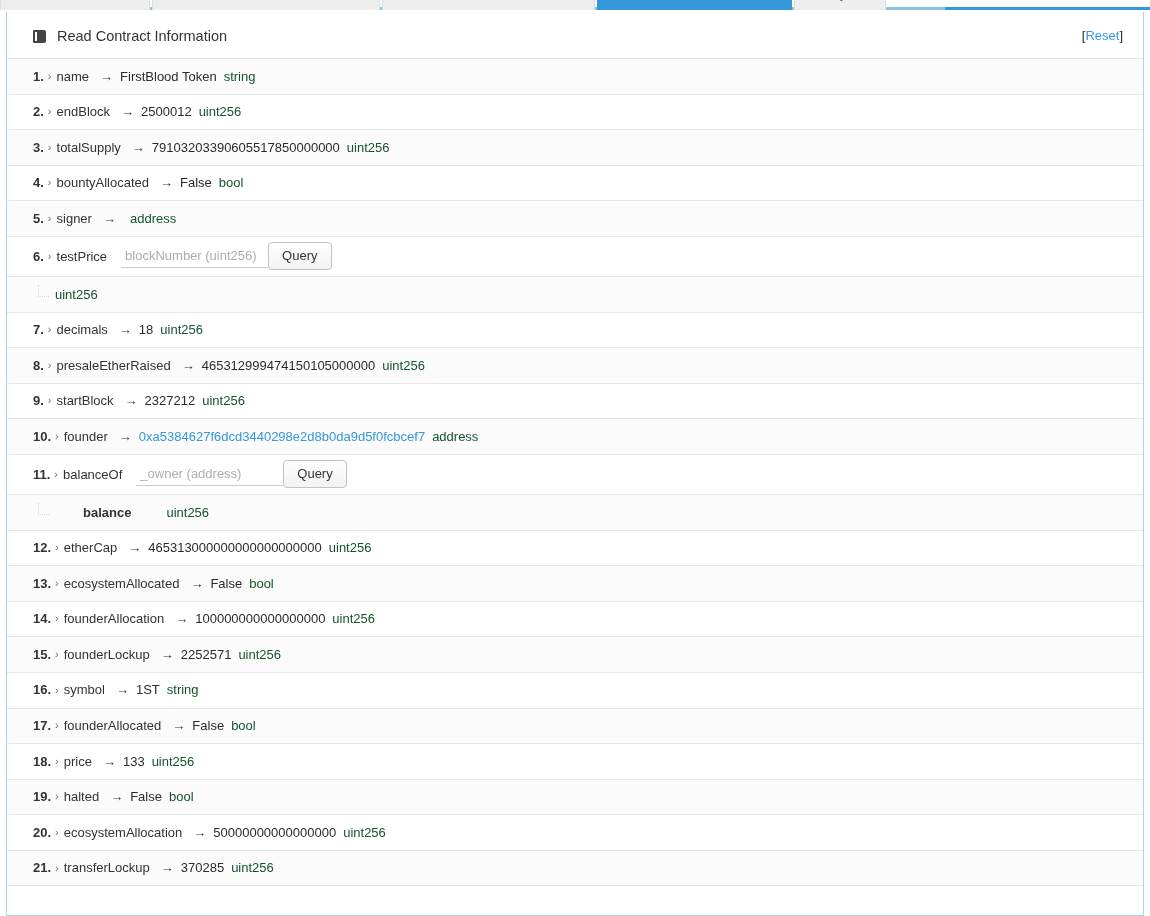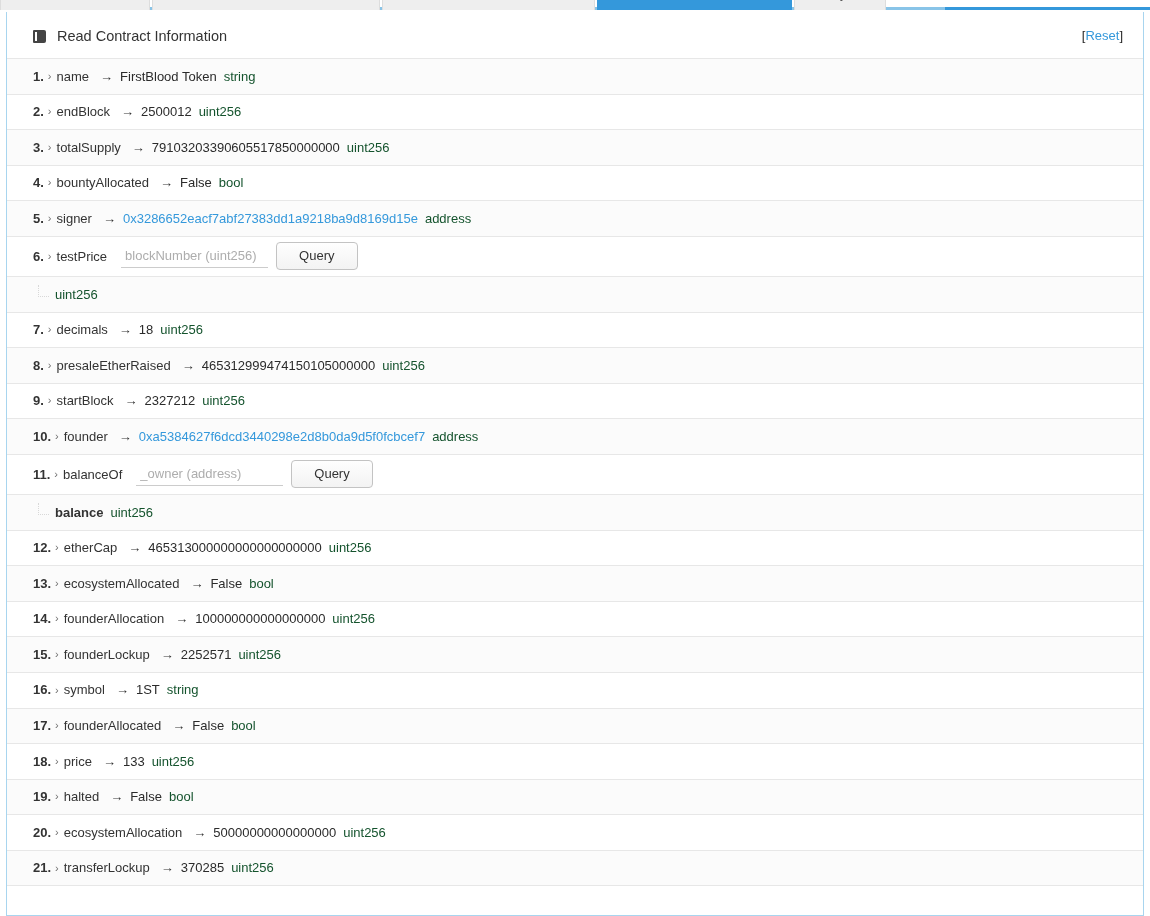--- a/index.html
+++ b/index.html
@@ -176,25 +176,25 @@
     background: transparent;
     font-family: "Liberation Sans", sans-serif;
     font-size: 13px;
     padding: 3px 2px 4px 4px;
     color: #333;
     outline: none;
   }
   .inp::placeholder { color: #adadad; }
 
   .qbtn {
-    margin-left: 8px;
+    margin-left: 0;
     background: linear-gradient(#fefefe, #f3f3f3);
     border: 1px solid #c3c3c3;
     border-radius: 4px;
-    padding: 5px 22px 6px;
+    padding: 5px 13px 6px;
     font-size: 13px;
     color: #333333;
     font-family: "Liberation Sans", sans-serif;
     cursor: pointer;
   }
 
   
   .subrow {
     display: flex;
     align-items: center;
@@ -286,21 +286,20 @@
         <span class="fn-name">bountyAllocated</span>
         <span class="arrow">→</span>
         <span class="val">False</span>
         <span class="vtype">bool</span>
       </div>
       <div class="row odd">
         <span class="idx">5.</span>
         <span class="caret">›</span>
         <span class="fn-name">signer</span>
         <span class="arrow">→</span>
-        <span class="val addr">0x3286652eacf7abf27383dd1a9218ba9d8169d15e</span>
         <span class="vtype">address</span>
       </div>
       <div class="row even tall">
         <span class="idx">6.</span>
         <span class="caret">›</span>
         <span class="fn-name">testPrice</span>
         <input class="inp" type="text" placeholder="blockNumber (uint256)" style="">
         <button class="qbtn">Query</button>
       </div>
       <div class="subrow odd" style="background: rgb(251, 251, 251);">
@@ -339,21 +338,21 @@
         <span class="val addr">0xa5384627f6dcd3440298e2d8b0da9d5f0fcbcef7</span>
         <span class="vtype">address</span>
       </div>
       <div class="row even tall">
         <span class="idx">11.</span>
         <span class="caret">›</span>
         <span class="fn-name">balanceOf</span>
         <input class="inp" type="text" placeholder="_owner (address)" style="">
         <button class="qbtn">Query</button>
       </div>
-      <div class="subrow odd" style="background: rgb(251, 251, 251);">
+      <div class="subrow odd" style="background: rgb(251, 251, 251); gap: 28px;">
         <span class="branch"></span>
         <span class="sublabel">balance</span>
         <span class="vtype">uint256</span>
       </div>
       <div class="row even">
         <span class="idx">12.</span>
         <span class="caret">›</span>
         <span class="fn-name">etherCap</span>
         <span class="arrow">→</span>
         <span class="val">465313000000000000000000</span>

